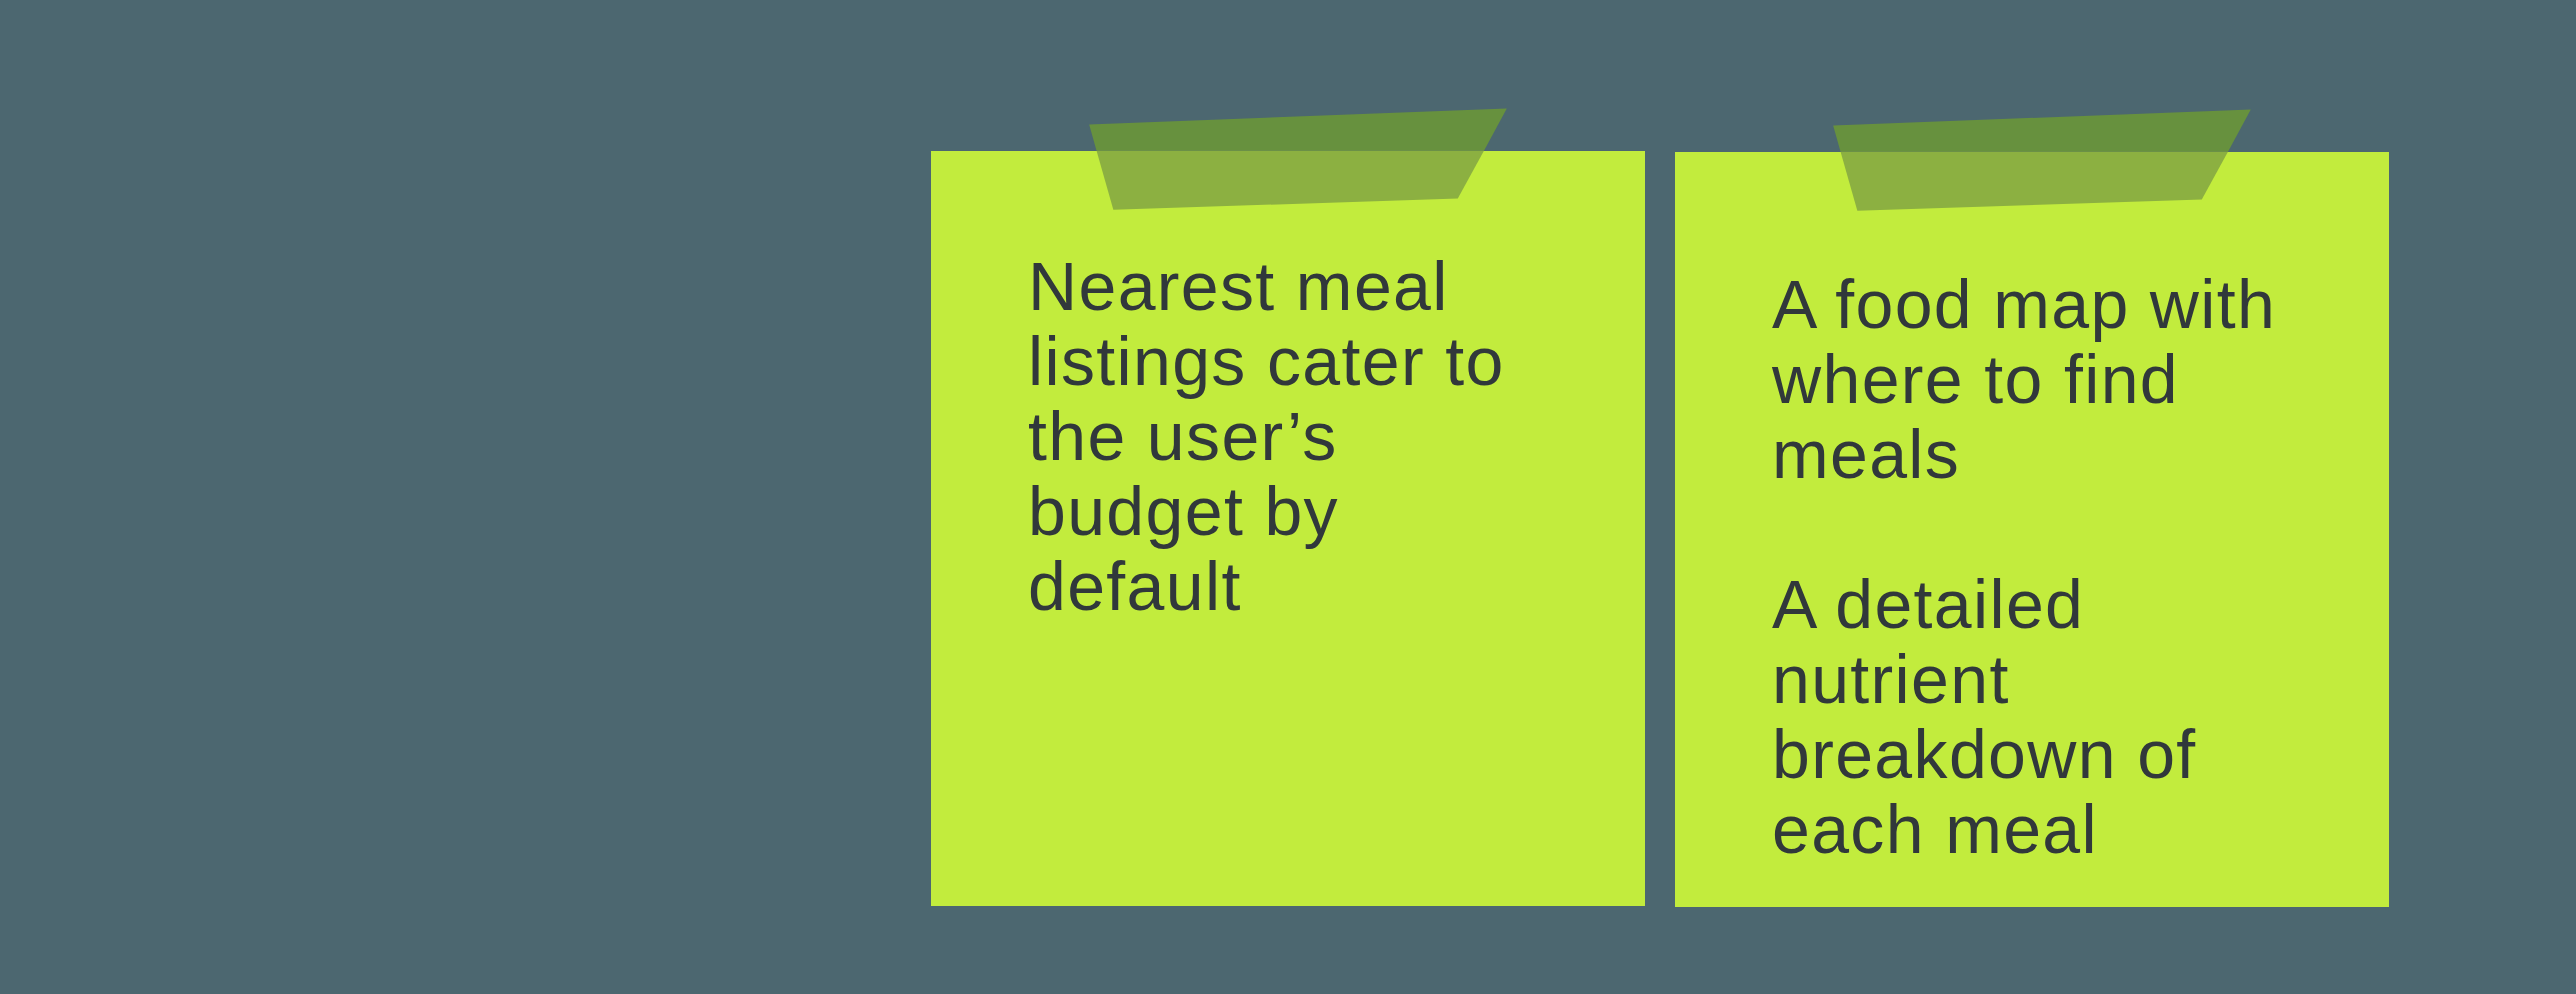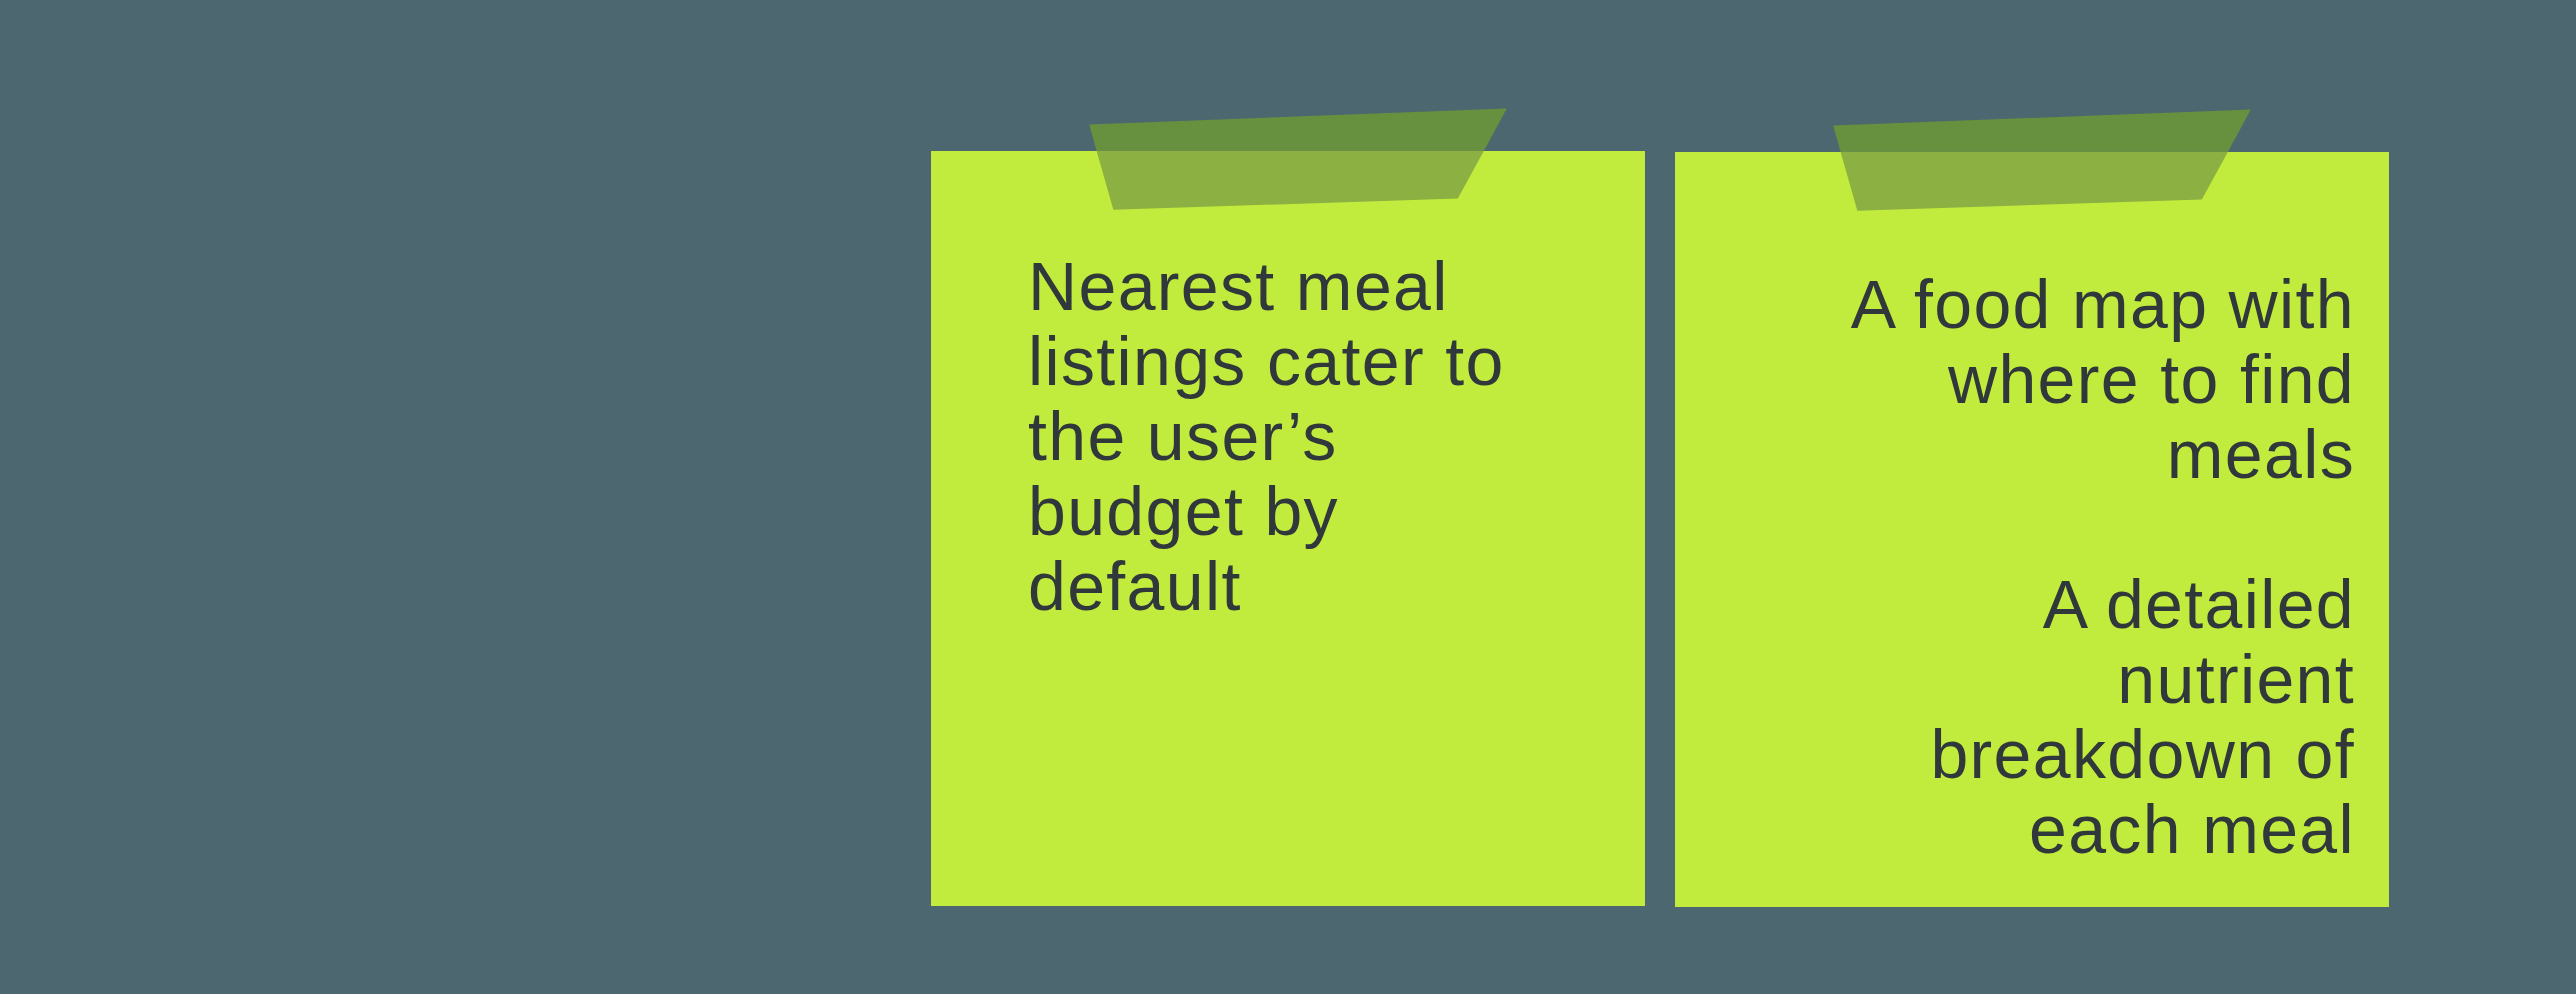--- a/index.html
+++ b/index.html
@@ -22,21 +22,21 @@
   .board {
     position: absolute;
     inset: 0;
   }
   .note {
     position: absolute;
     background: var(--color-note);
   }
   .note--1 { left: 187px;  top: 152px; width: 714px; height: 754px; }
   .note--2 { left: 931px; top: 151px; width: 714px; height: 755px; }
-  .note--3 { left: 1675px; top: 152px; width: 714px; height: 755px; text-align: right; }
+  .note--3 { left: 1675px; top: 152px; width: 714px; height: 755px; }
   .note-text {
     position: absolute;
     inset: 0;
     padding: 115px 34px 0 97px;
     font-family: "Liberation Sans", sans-serif;
     font-weight: 400;
     font-size: 68px;
     line-height: 75px;
     letter-spacing: 0.02em;
     color: var(--color-text);

